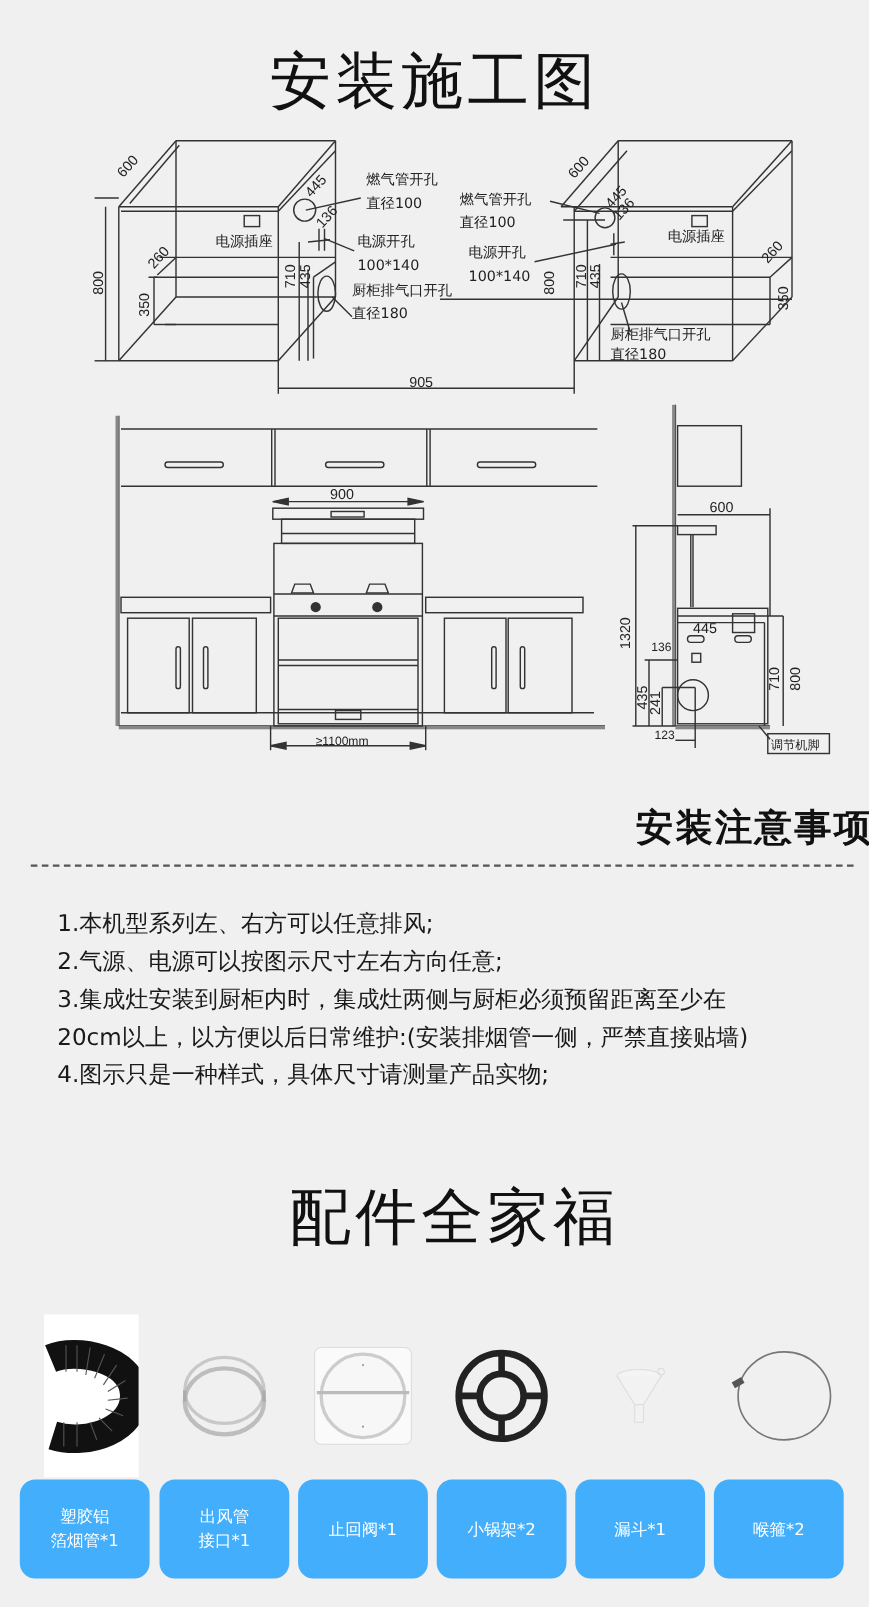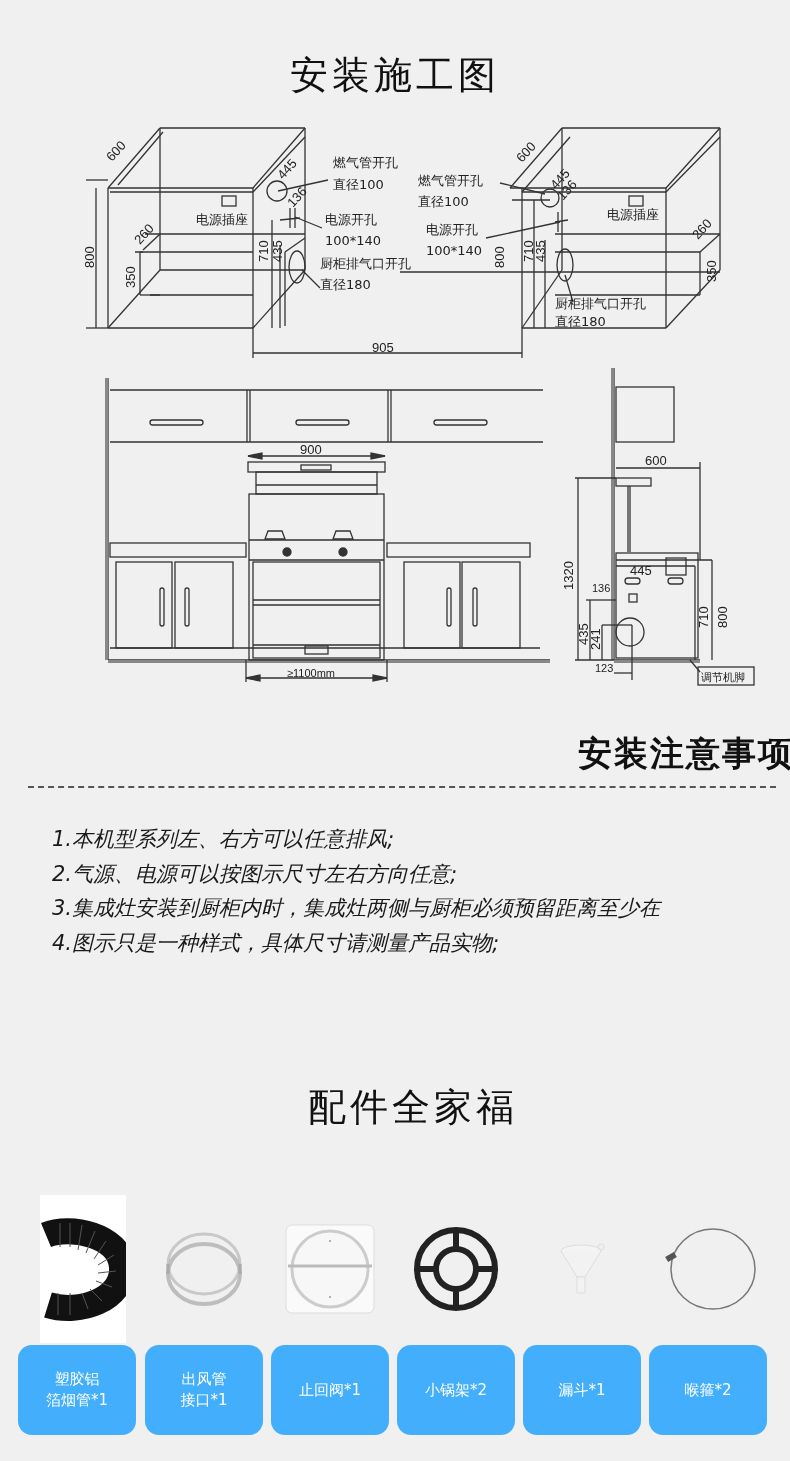--- a/index.html
+++ b/index.html
@@ -1,22 +1,22 @@
 <!DOCTYPE html>
 <html><head>
 <meta charset="utf-8">
 <style>
   html,body{margin:0;padding:0;}
   body{width:790px;height:1461px;background:#f0f0f0;position:relative;overflow:hidden;font-family:"DejaVu Sans","Liberation Sans",sans-serif;color:#111;}
   .abs{position:absolute;}
-  .h1{left:0;width:790px;text-align:center;font-size:38px;line-height:70px;font-weight:400;letter-spacing:4px;color:#111;}
+  .h1{left:0;width:790px;text-align:center;font-size:56px;line-height:70px;font-weight:400;letter-spacing:4px;color:#111;}
   .h2{left:4px;width:790px;text-align:right;font-size:34px;line-height:46px;font-weight:700;letter-spacing:2px;color:#111;}
   .dash{left:28px;width:748px;height:0;border-top:2px dashed #555;}
   .notes{left:52px;top:822px;width:730px;font-size:21px;line-height:34.5px;color:#1a1a1a;}
-  .notes div{white-space:nowrap;font-style:italic;}
+  .notes div{white-space:nowrap;}
   .diagram{left:0;top:118px;width:790px;}
   .dlabel{font-family:"DejaVu Sans","Liberation Sans",sans-serif;font-size:13px;fill:#222;}
   .dim{font-family:"Liberation Sans","DejaVu Sans",sans-serif;font-size:13px;fill:#222;}
   .acc-row{left:18px;top:1195px;width:760px;}
   .acc{position:absolute;width:118px;}
   .acc-img{position:absolute;left:0;top:0;width:118px;height:148px;display:flex;align-items:center;justify-content:center;}
   .acc-btn{position:absolute;top:150px;left:0;width:118px;height:90px;border-radius:14px;background:#42aefc;color:#fff;display:flex;align-items:center;justify-content:center;text-align:center;font-size:15px;line-height:21px;cursor:pointer;}
 </style>
 </head>
 <body>
@@ -265,20 +265,21 @@
   </g>
 </svg>
 
 <div class="abs h2" style="top:730px;">安装注意事项</div>
 <div class="abs dash" style="top:786px;"></div>
 
 <div class="abs notes">
   <div>1.本机型系列左、右方可以任意排风;</div>
   <div>2.气源、电源可以按图示尺寸左右方向任意;</div>
   <div>3.集成灶安装到厨柜内时，集成灶两侧与厨柜必须预留距离至少在</div>
+  <div>20cm以上，以方便以后日常维护:(安装排烟管一侧，严禁直接贴墙)</div>
   <div>4.图示只是一种样式，具体尺寸请测量产品实物;</div>
 </div>
 
 <div class="abs h1" style="top:1072px;padding-left:18px;">配件全家福</div>
 
 <div class="abs acc-row">
 
   <div class="acc" style="left:0;">
     <div class="acc-img" style="left:22px;width:86px;background:#fff;">
       <svg width="86" height="148" viewBox="0 0 86 148">

